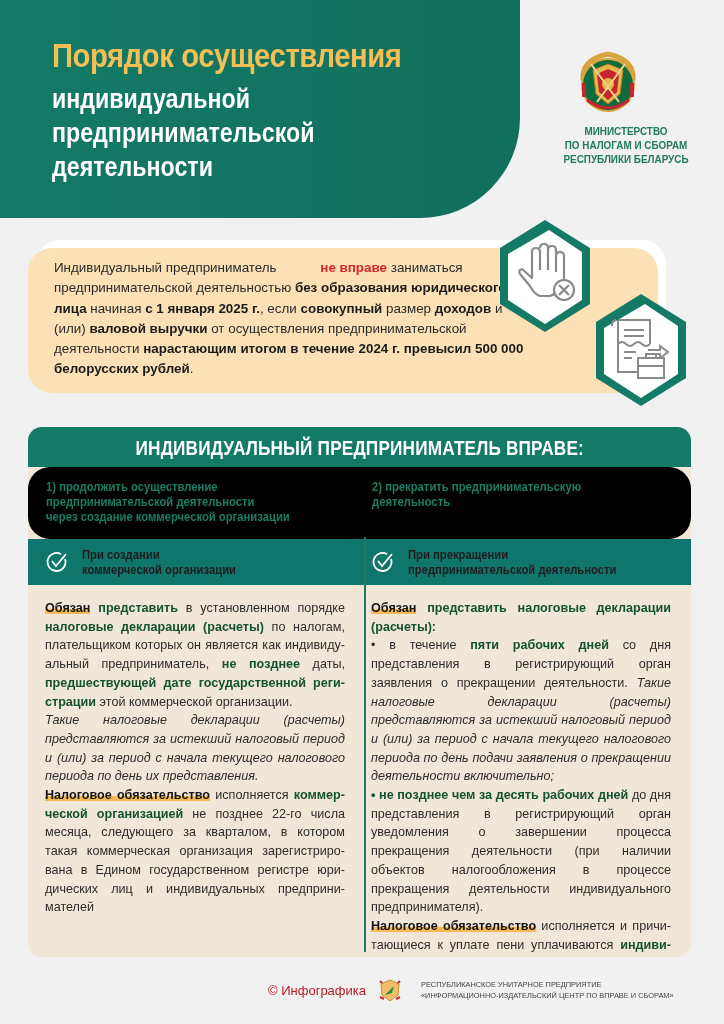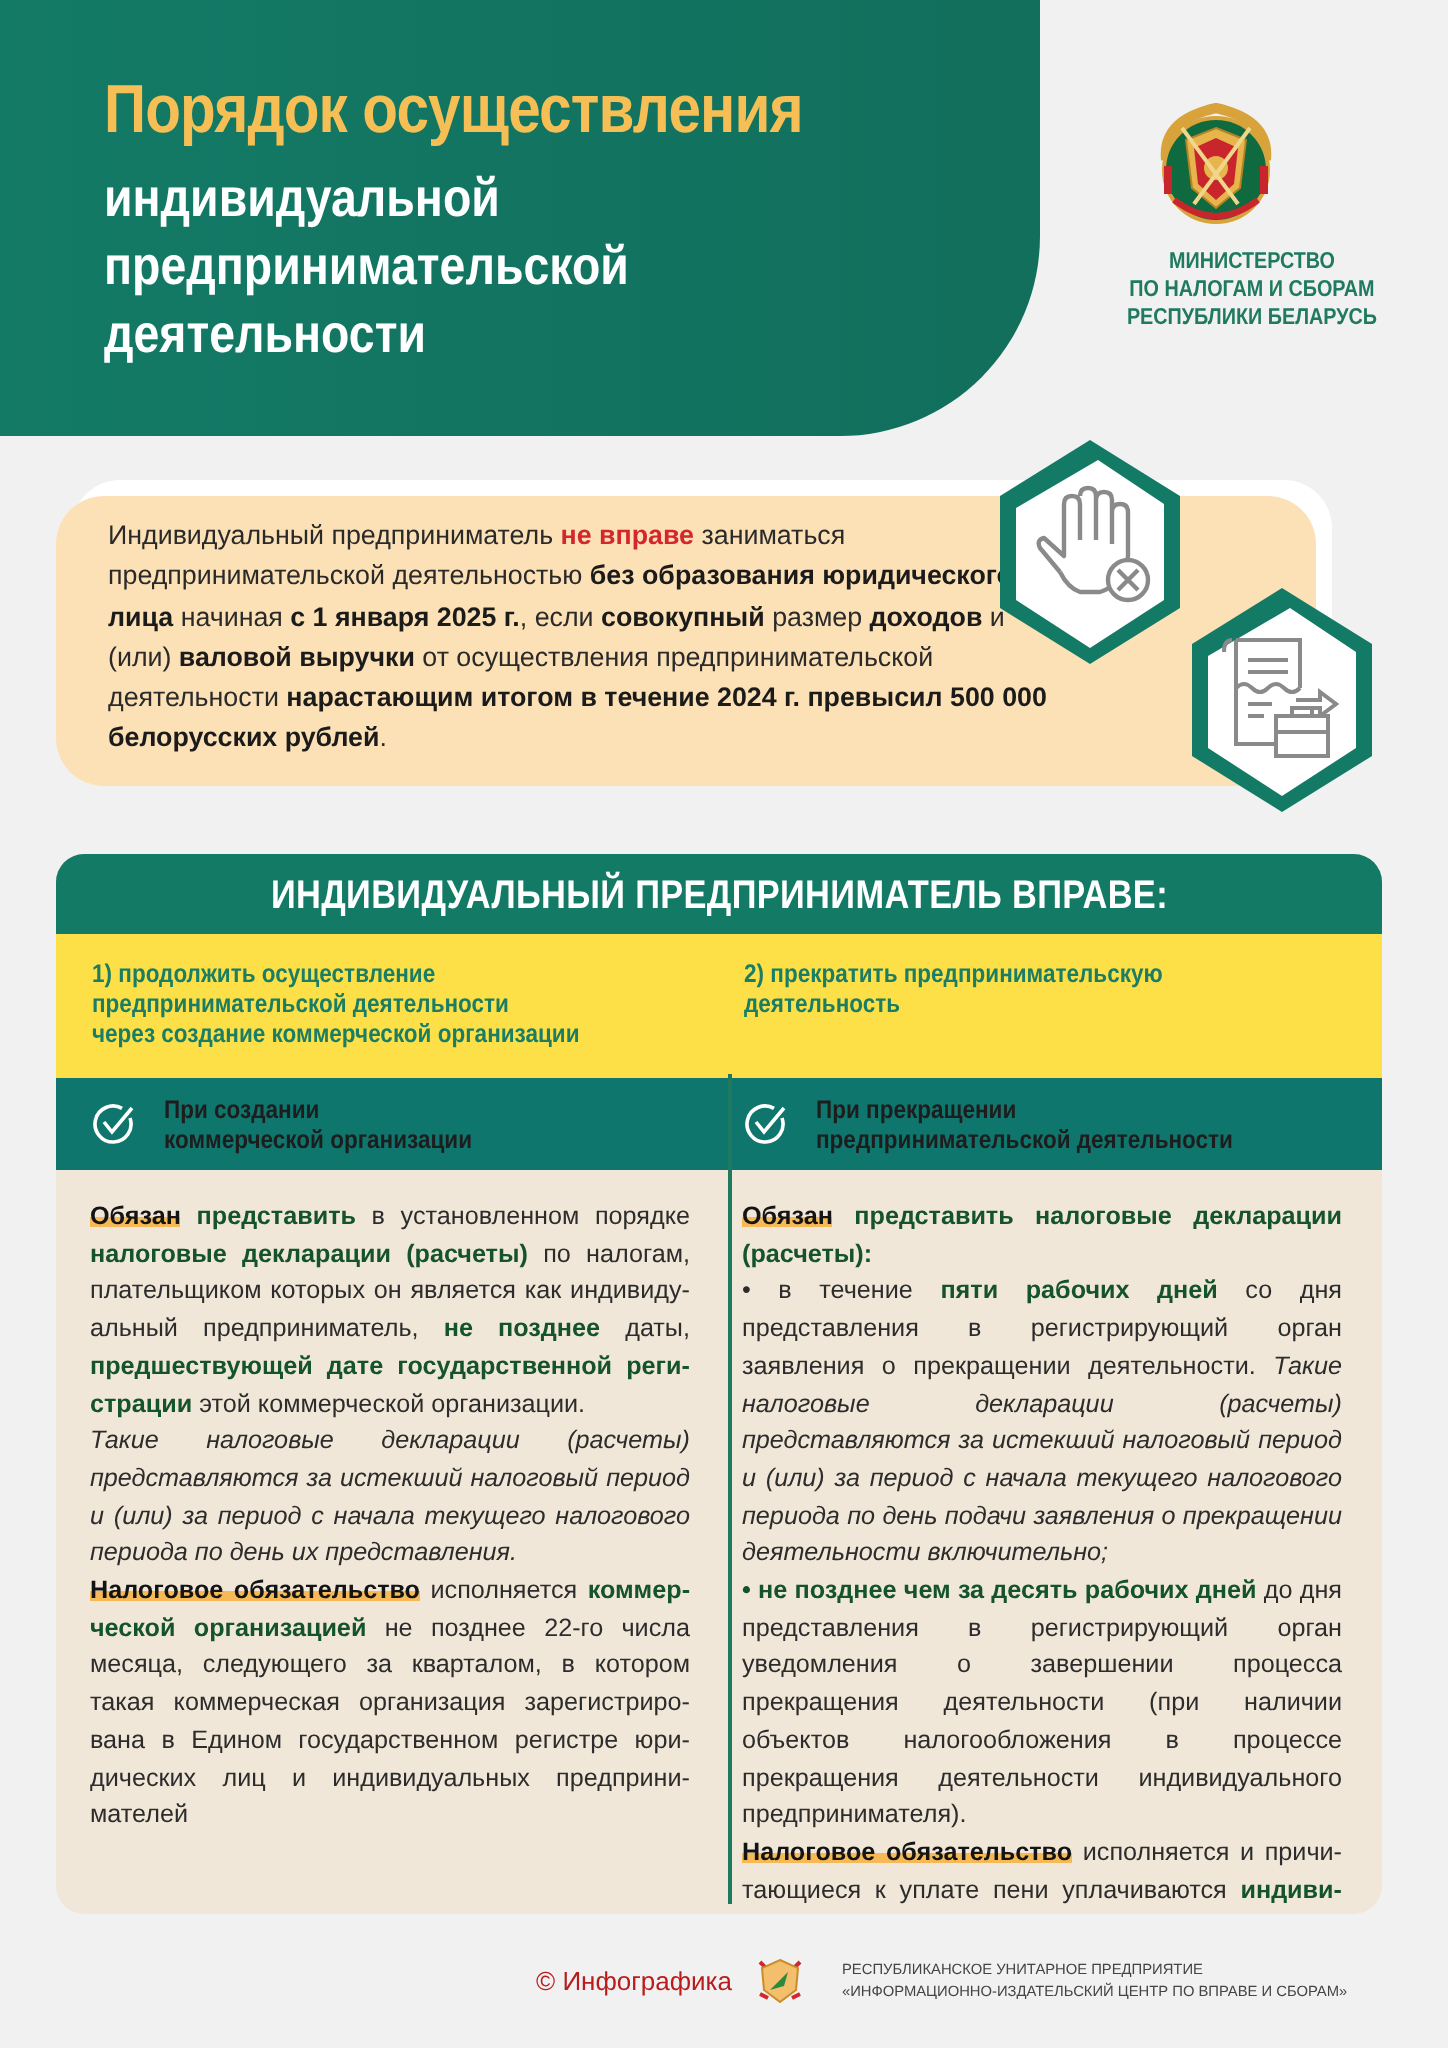--- a/index.html
+++ b/index.html
@@ -43,37 +43,37 @@
   }
   .notice {
     position: absolute; left: 28px; top: 248px; width: 630px; height: 145px;
     background: #fde1b6; border-radius: 24px;
   }
   .notice-text {
     position: absolute; left: 54px; top: 258px; width: 470px;
     font-size: 13.4px; line-height: 20.3px; color: #2a2a2a;
   }
   .notice-text b { font-weight: bold; color: #1b1b1b; }
-  .notice-text .red { color: #d3272d; font-weight: bold; }
+  .notice-text .red { color: #d3272d; font-weight: bold; margin-left: 40px; }
 
   .hex { position: absolute; }
 
   
   .rights {
     position: absolute; left: 28px; top: 427px; width: 663px; height: 530px;
     border-radius: 14px; overflow: hidden; background: #f1e7d8;
   }
   .rights-head {
     height: 40px; background: #137a66;
     color: #fff; font-size: 20px; font-weight: bold; text-align: center;
     line-height: 42px; letter-spacing: 0.2px;
   }
   .rights-head span { display: inline-block; transform: scaleX(0.86); }
   .options {
-    height: 72px; background: #fde047; position: relative;
+    height: 72px; background: #000000; position: relative; border-radius: 22px;
   }
   .opt {
     position: absolute; top: 12px;
     font-size: 12.8px; line-height: 15px; font-weight: bold; color: #1b7d63;
     transform: scaleX(0.88); transform-origin: left top; white-space: nowrap;
   }
   .sub-head {
     height: 46px; background: #0f766e; position: relative;
   }
   .sub {

